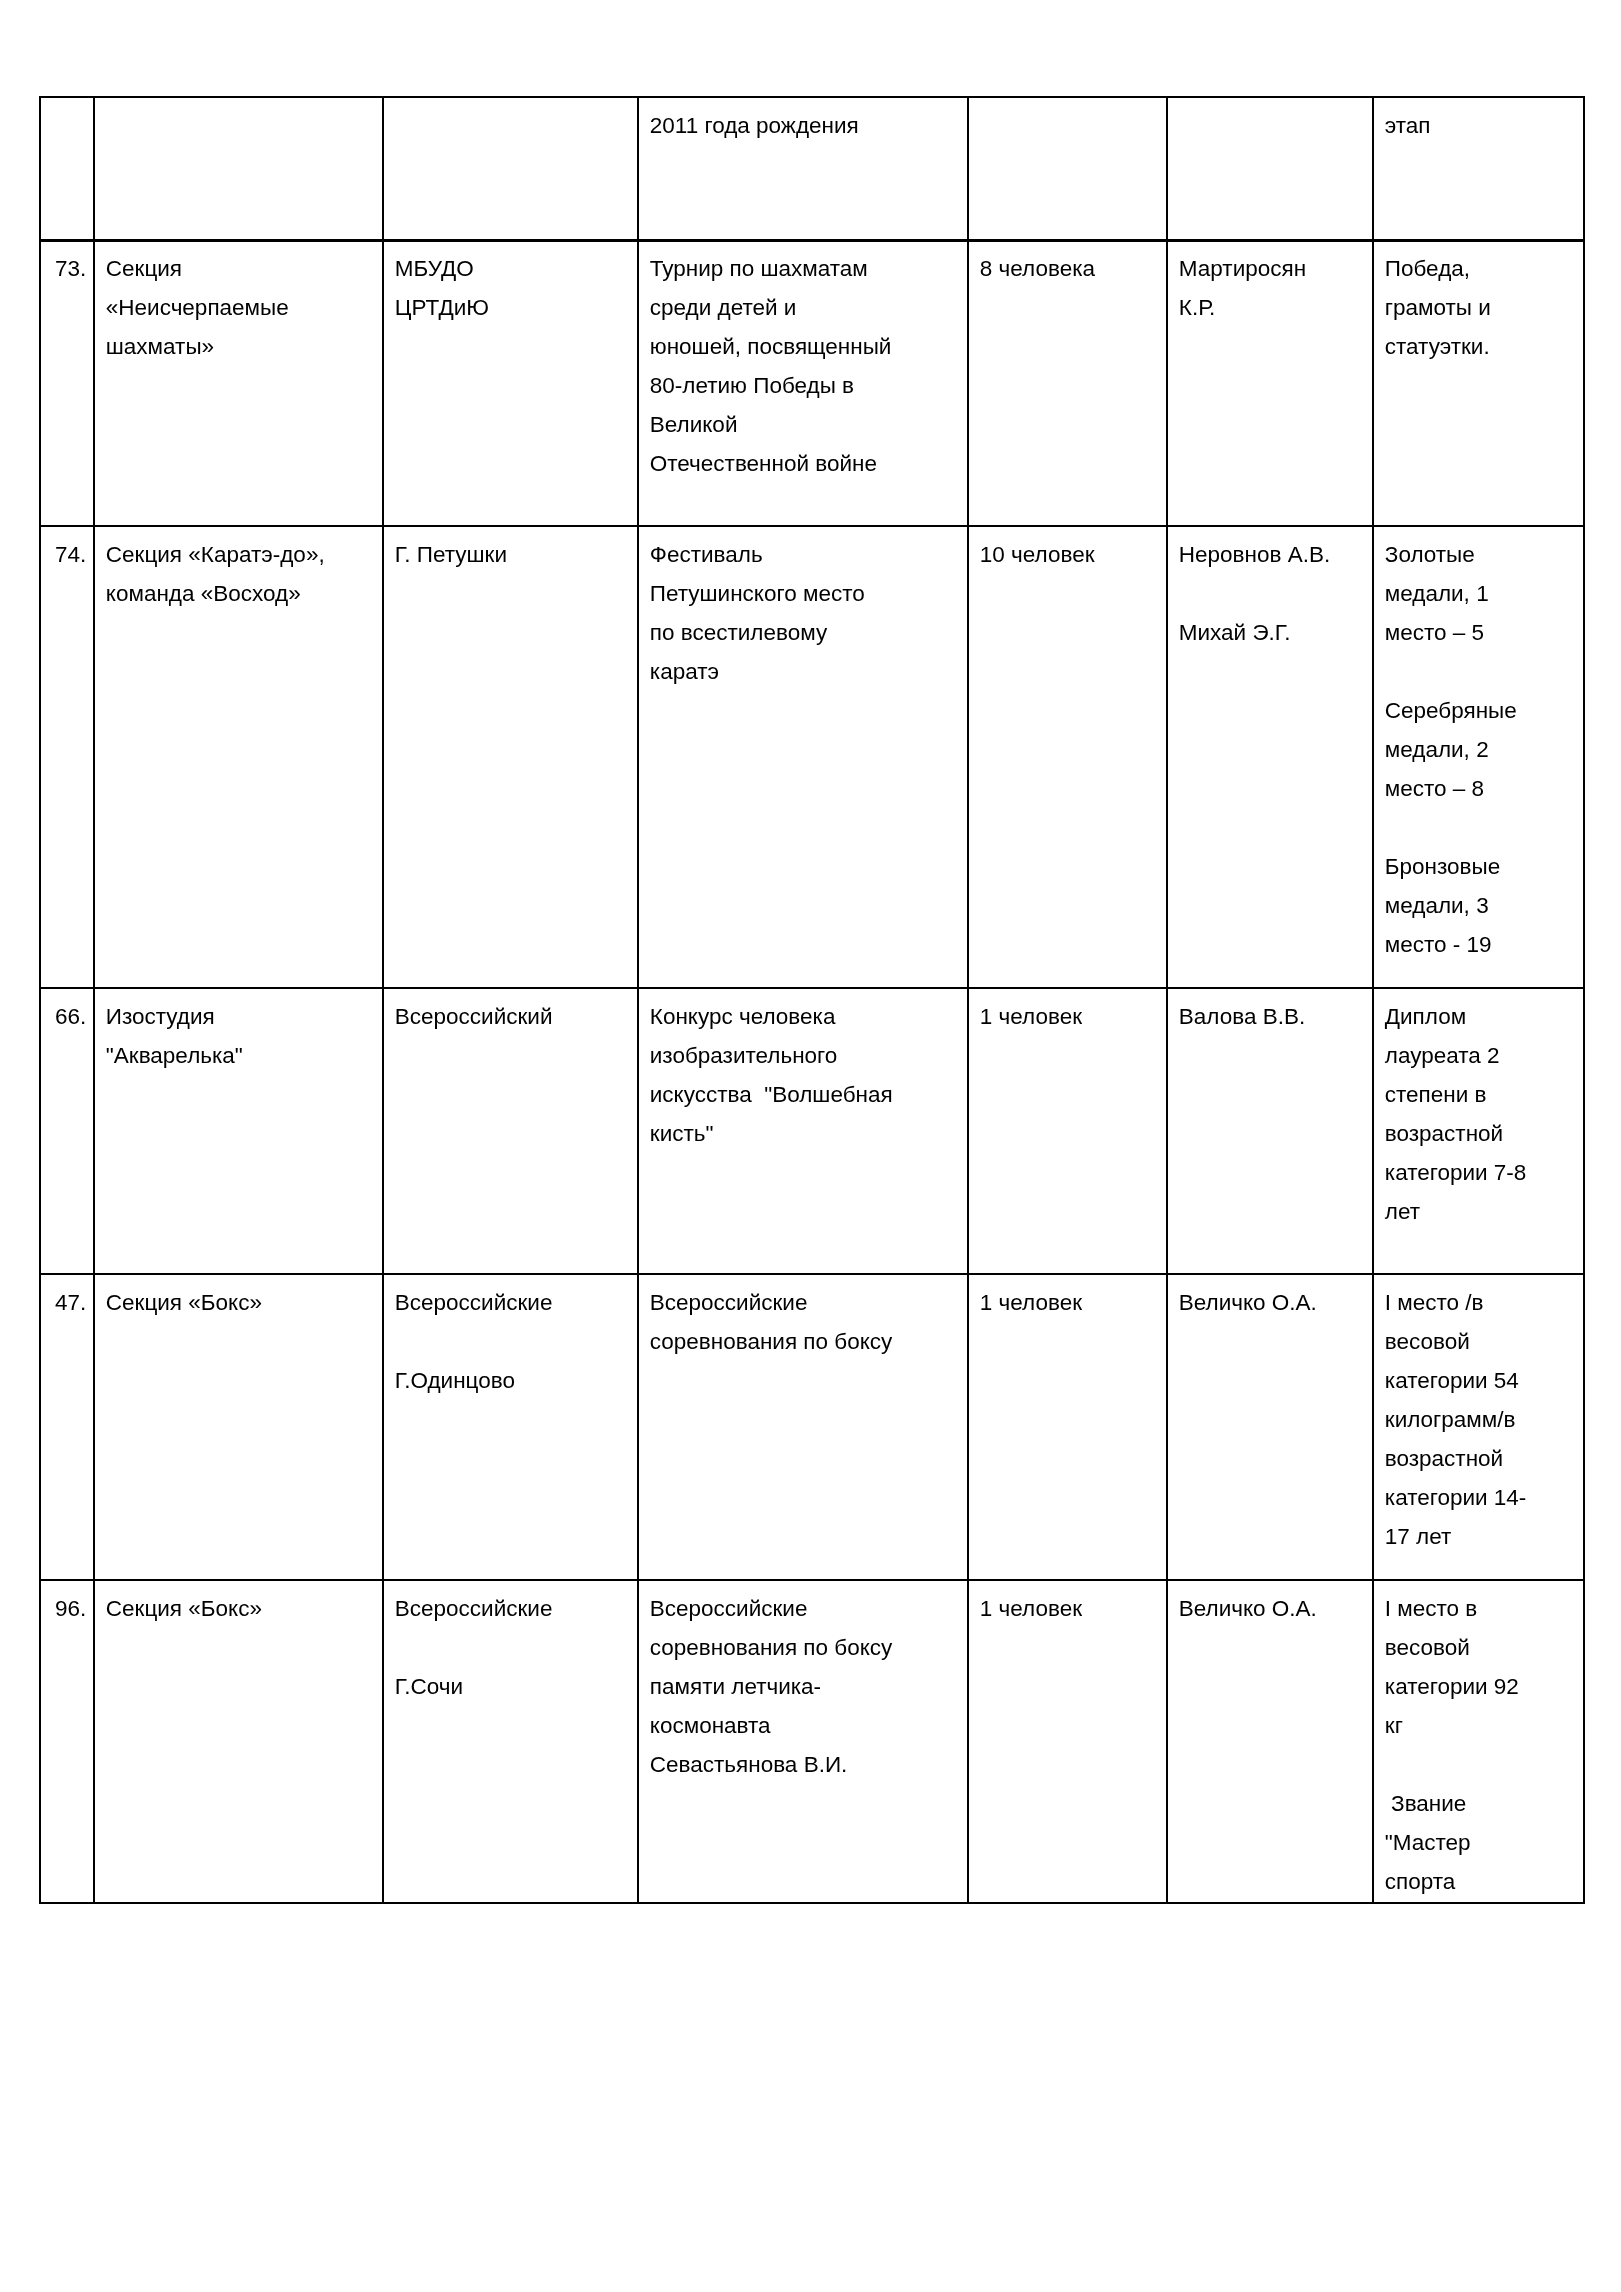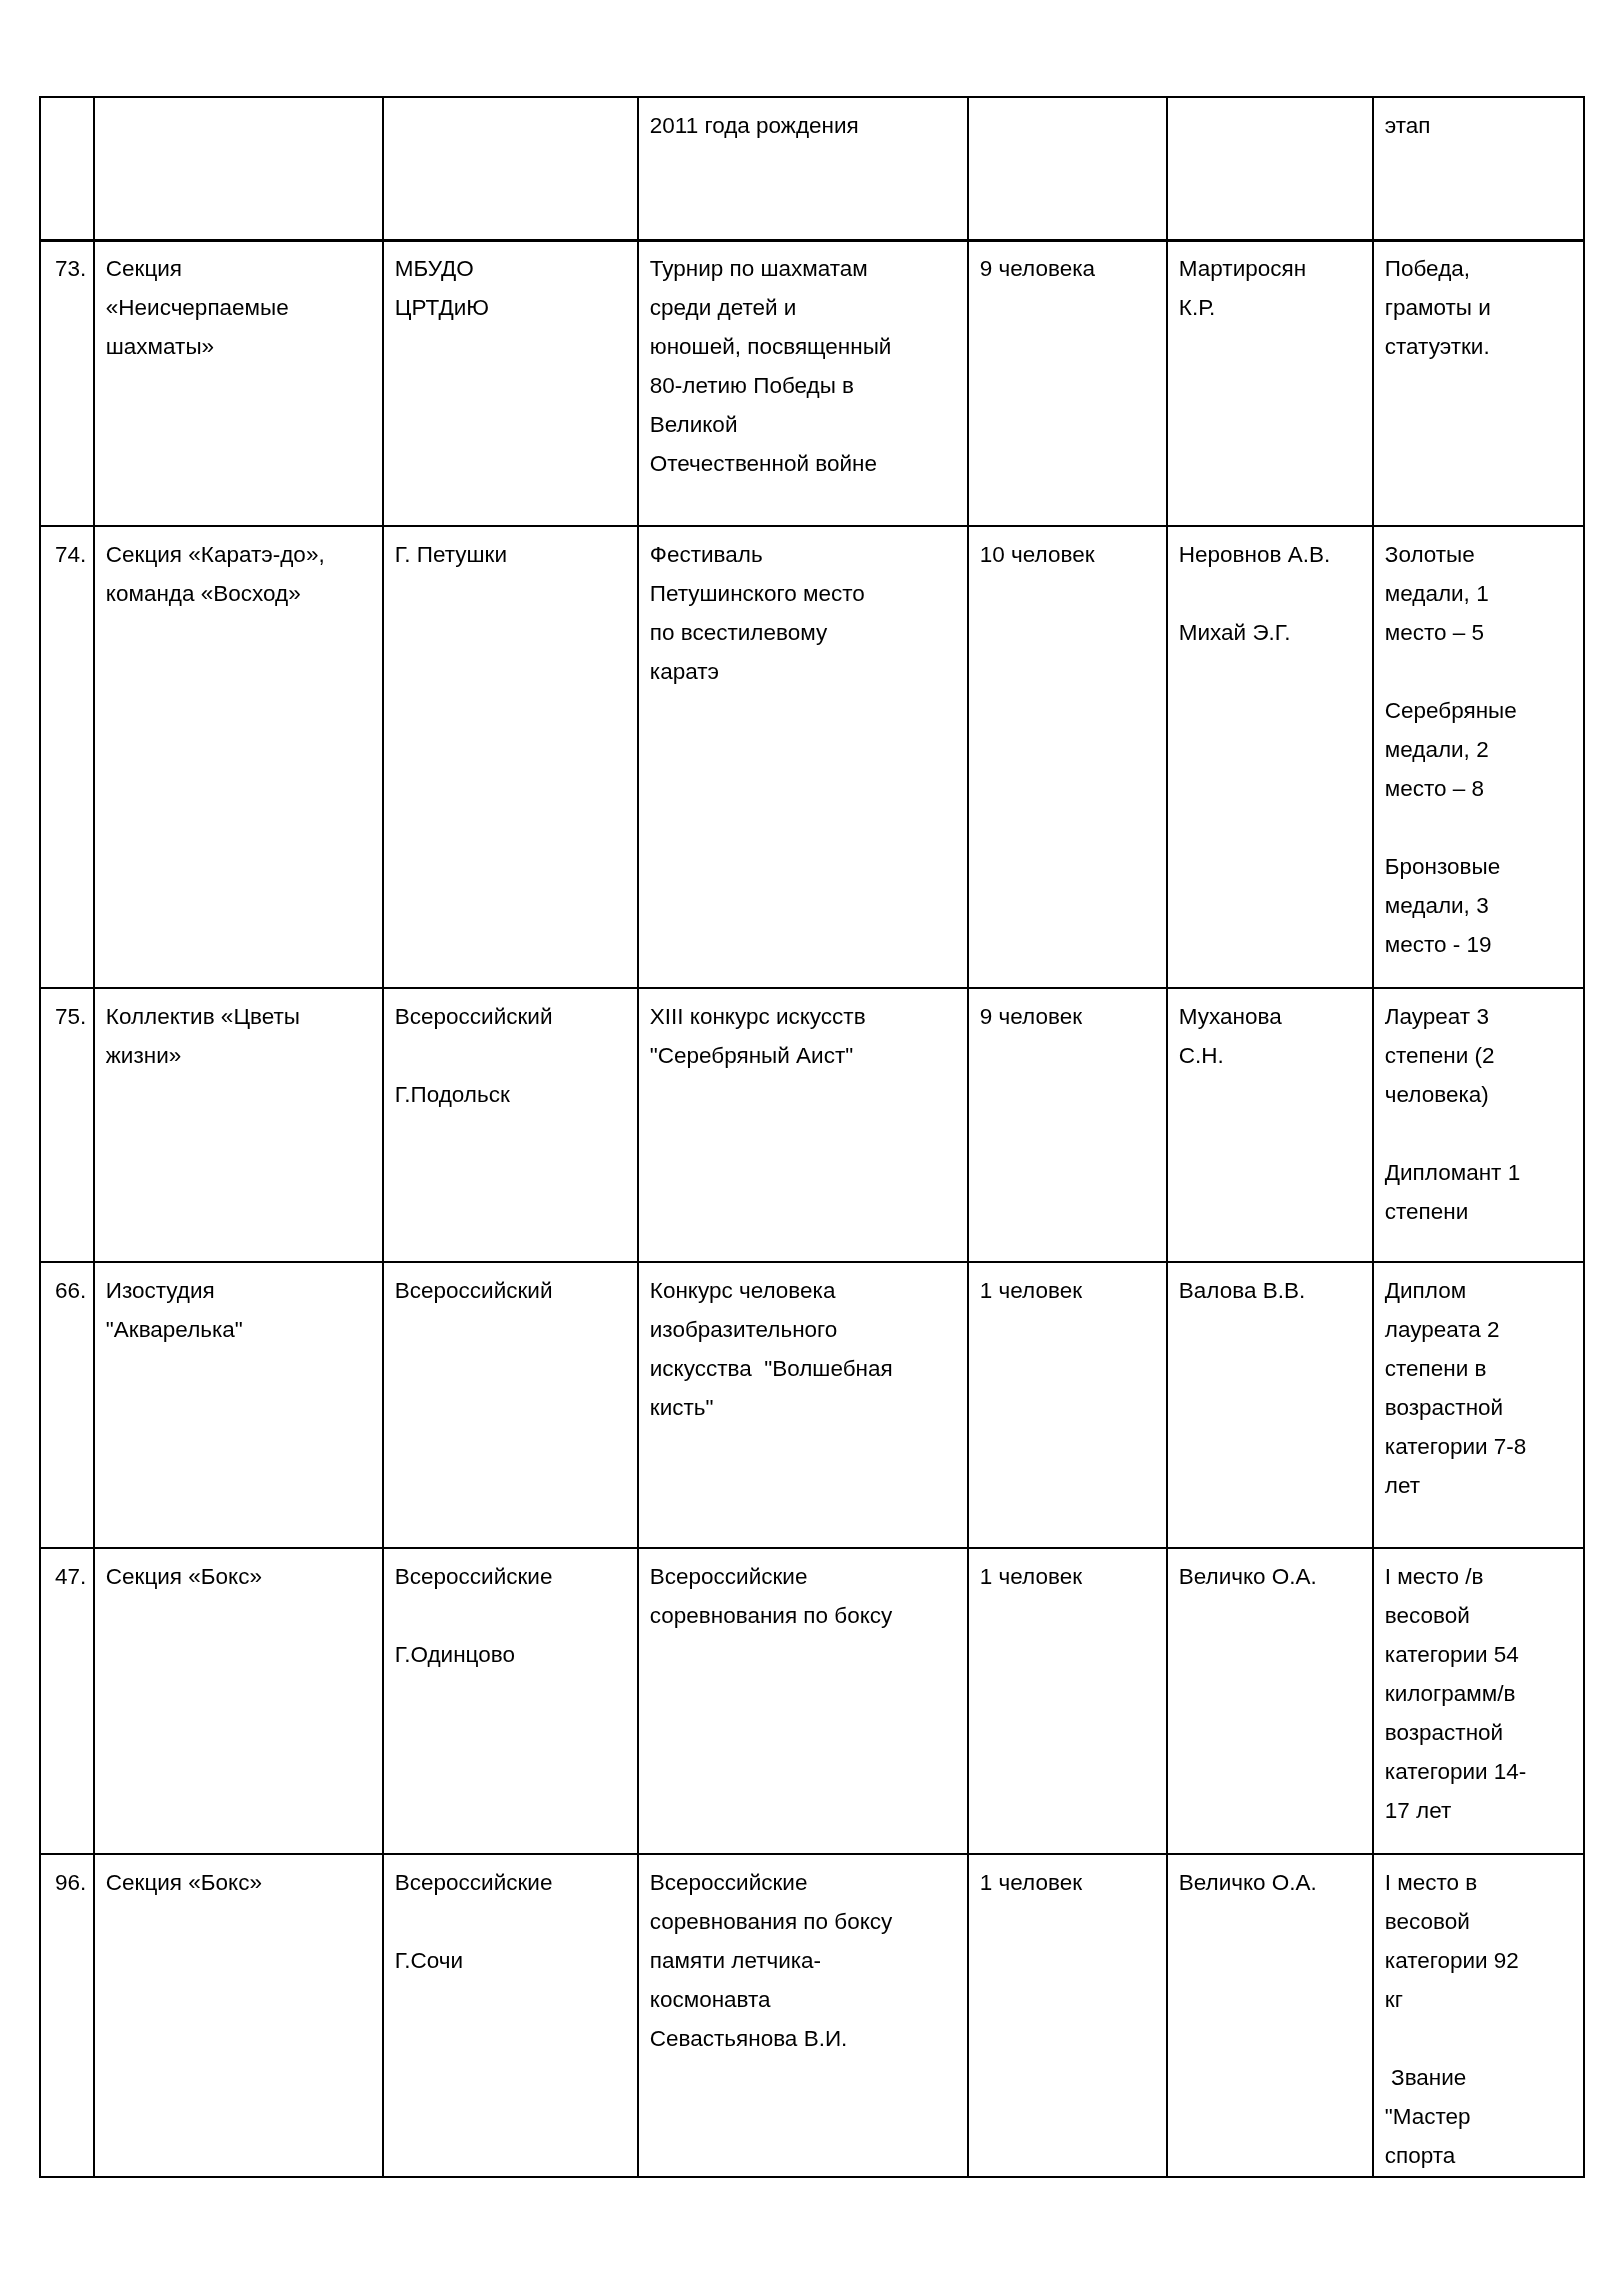--- a/index.html
+++ b/index.html
@@ -85,21 +85,21 @@
 «Неисчерпаемые
 шахматы»</td>
         <td>МБУДО
 ЦРТДиЮ</td>
         <td>Турнир по шахматам
 среди детей и
 юношей, посвященный
 80-летию Победы в
 Великой
 Отечественной войне</td>
-        <td>9 человека</td>
+        <td>8 человека</td>
         <td>Мартиросян
 К.Р.</td>
         <td>Победа,
 грамоты и
 статуэтки.</td>
       </tr>
       <tr class="r74">
         <td class="num">74.</td>
         <td>Секция «Каратэ-до»,
 команда «Восход»</td>
@@ -116,39 +116,20 @@
 медали, 1
 место – 5
 
 Серебряные
 медали, 2
 место – 8
 
 Бронзовые
 медали, 3
 место - 19</td>
-      </tr>
-      <tr class="r75">
-        <td class="num">75.</td>
-        <td>Коллектив «Цветы
-жизни»</td>
-        <td>Всероссийский
-
-Г.Подольск</td>
-        <td>XIII конкурс искусств
-"Серебряный Аист"</td>
-        <td>9 человек</td>
-        <td>Муханова
-С.Н.</td>
-        <td>Лауреат 3
-степени (2
-человека)
-
-Дипломант 1
-степени</td>
       </tr>
       <tr class="r76">
         <td class="num">66.</td>
         <td>Изостудия
 "Акварелька"</td>
         <td>Всероссийский</td>
         <td>Конкурс человека
 изобразительного
 искусства  "Волшебная
 кисть"</td>

